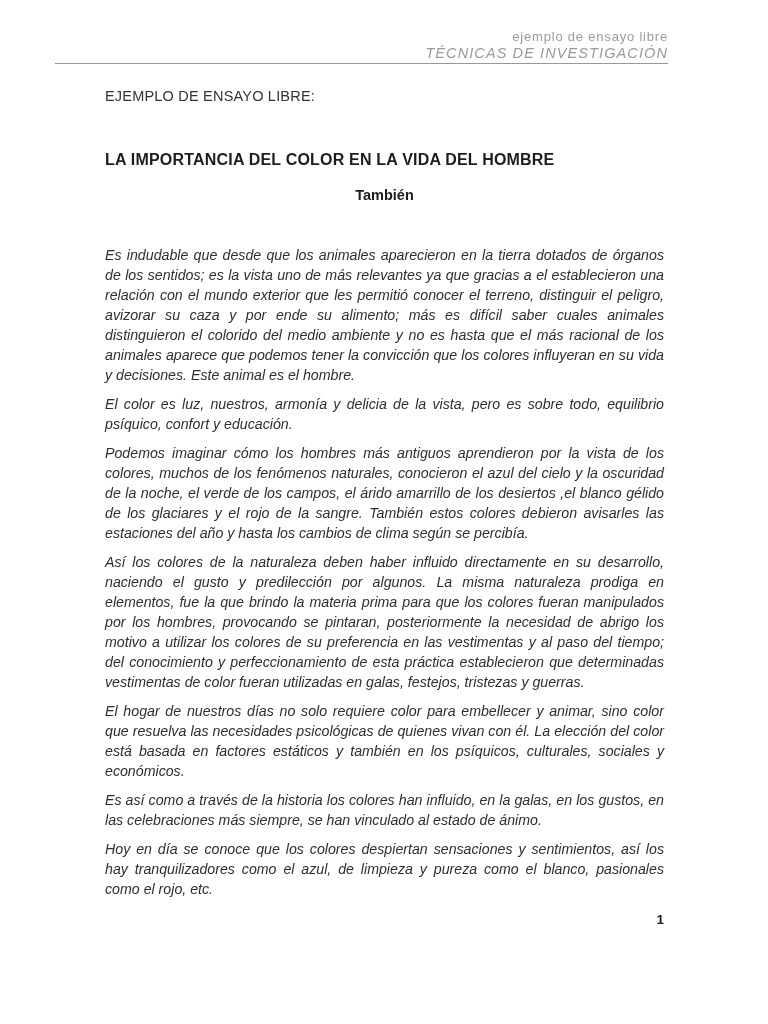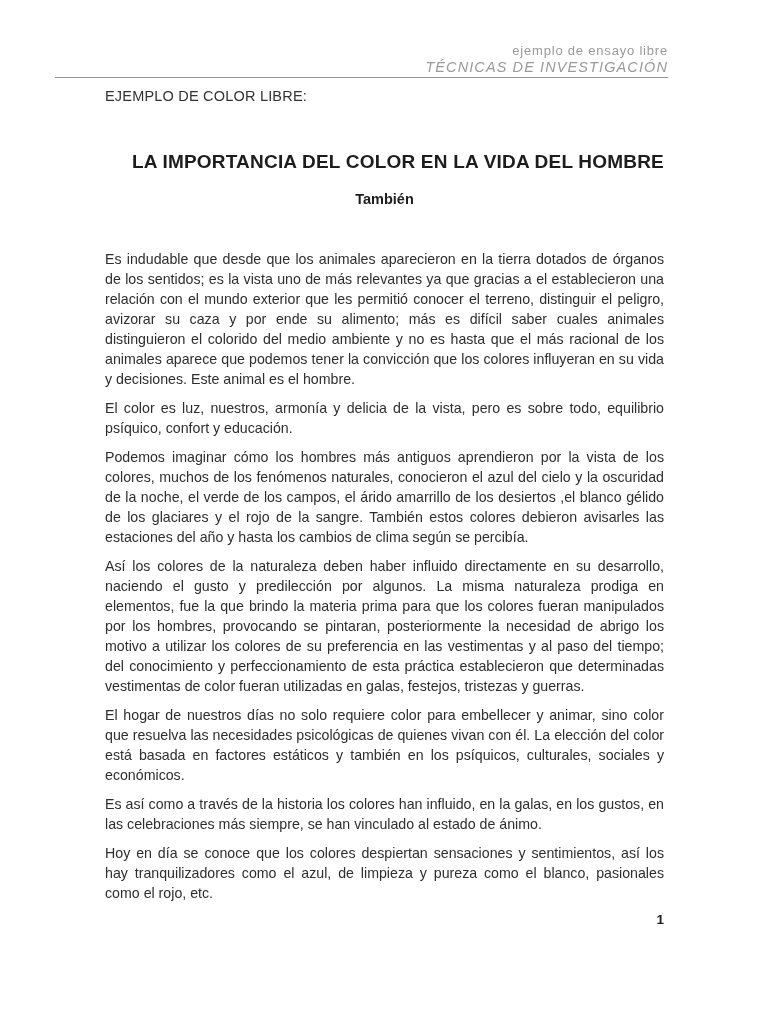--- a/index.html
+++ b/index.html
@@ -11,21 +11,21 @@
     position: relative;
     width: 768px;
     height: 1024px;
     background: #ffffff;
     font-family: "Liberation Sans", sans-serif;
     overflow: hidden;
   }
   
   .page-header {
     position: absolute;
-    top: 44px;
+    top: 30px;
     left: 55px;
     right: 100px;
     text-align: right;
     color: #9a9a9a;
     border-bottom: 1.5px solid #989898;
     padding-bottom: 1px;
     line-height: 1.15;
   }
   .header-line1 {
     font-size: 13px;
@@ -45,35 +45,36 @@
     color: #2e2e2e;
   }
   .section-heading {
     margin: 0 0 0 0;
     font-size: 14.5px;
     letter-spacing: 0.2px;
     color: #333333;
   }
   .essay-title {
     margin: 47px 0 0 0;
-    text-align: right;
-    font-size: 19px;
+    text-align: left;
+    font-size: 16px;
     font-weight: 700;
     color: #1d1d1d;
     letter-spacing: 0.2px;
   }
   .essay-author {
     margin: 18px 0 0 0;
     text-align: center;
     font-size: 14.5px;
     font-weight: 700;
     color: #1d1d1d;
   }
   .essay-body {
     margin-top: 42px;
+    font-style: italic;
   }
   .para {
     margin: 0 0 9px 0;
     font-size: 14.2px;
     line-height: 20px;
     text-align: justify;
     color: #2e2e2e;
   }
   
   .page-number {
@@ -89,21 +90,21 @@
 <body>
 
 <div class="sheet">
 
   <div class="page-header">
     <div class="header-line1">ejemplo de ensayo libre</div>
     <div class="header-line2">TÉCNICAS DE INVESTIGACIÓN</div>
   </div>
 
   <div class="content">
-    <p class="section-heading">EJEMPLO DE COLOR LIBRE:</p>
+    <p class="section-heading">EJEMPLO DE ENSAYO LIBRE:</p>
 
     <h1 class="essay-title">LA IMPORTANCIA DEL COLOR EN LA VIDA DEL HOMBRE</h1>
 
     <p class="essay-author">También</p>
 
     <div class="essay-body">
       <p class="para">Es indudable que desde que los animales aparecieron en la tierra dotados de órganos de los sentidos; es la vista uno de más relevantes ya que gracias a el establecieron una relación con el mundo exterior que les permitió conocer el terreno, distinguir el peligro, avizorar su caza y por ende su alimento; más es difícil saber cuales animales distinguieron el colorido del medio ambiente y no es hasta que el más racional de los animales aparece que podemos tener la convicción que los colores influyeran en su vida y decisiones. Este animal es el hombre.</p>
       <p class="para">El color es luz, nuestros, armonía y delicia de la vista, pero es sobre todo, equilibrio psíquico, confort y educación.</p>
       <p class="para">Podemos imaginar cómo los hombres más antiguos aprendieron por la vista de los colores, muchos de los fenómenos naturales, conocieron el azul del cielo y la oscuridad de la noche, el verde de los campos, el árido amarrillo de los desiertos ,el blanco gélido de los glaciares  y el rojo de la sangre. También estos colores debieron avisarles las estaciones del año y hasta los cambios de clima según se percibía.</p>
       <p class="para">Así los colores de la naturaleza deben haber influido directamente en su desarrollo, naciendo el gusto y predilección por algunos. La misma naturaleza prodiga en elementos, fue la que brindo la materia prima para que los colores fueran manipulados por los hombres, provocando se pintaran, posteriormente la necesidad de abrigo los motivo a utilizar los colores de su preferencia en las vestimentas y al paso del tiempo; del conocimiento y perfeccionamiento de esta práctica establecieron que determinadas vestimentas de color fueran utilizadas en galas, festejos, tristezas y guerras.</p>

